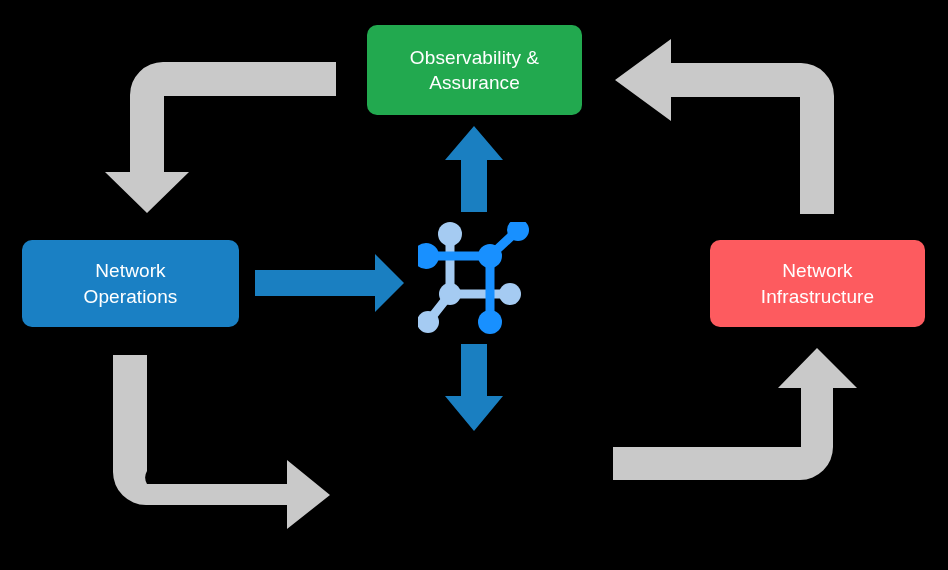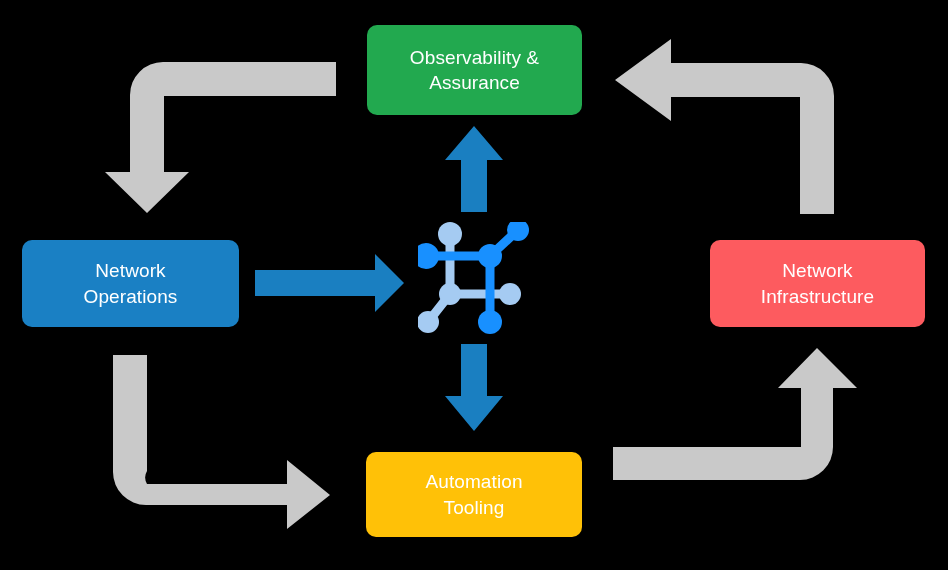--- a/index.html
+++ b/index.html
@@ -135,18 +135,14 @@
   <div class="node-box" id="box-operations" style="background:#1a80c4">
     <span class="label">Network
 Operations</span>
   </div>
 
   <div class="node-box" id="box-infrastructure" style="background:#fd5b5f">
     <span class="label">Network
 Infrastructure</span>
   </div>
 
-  <div class="node-box" id="box-automation" style="background:#ffc107">
-    <span class="label">Automation
-Tooling</span>
-  </div>
 
 </div>
 
 </body></html>

